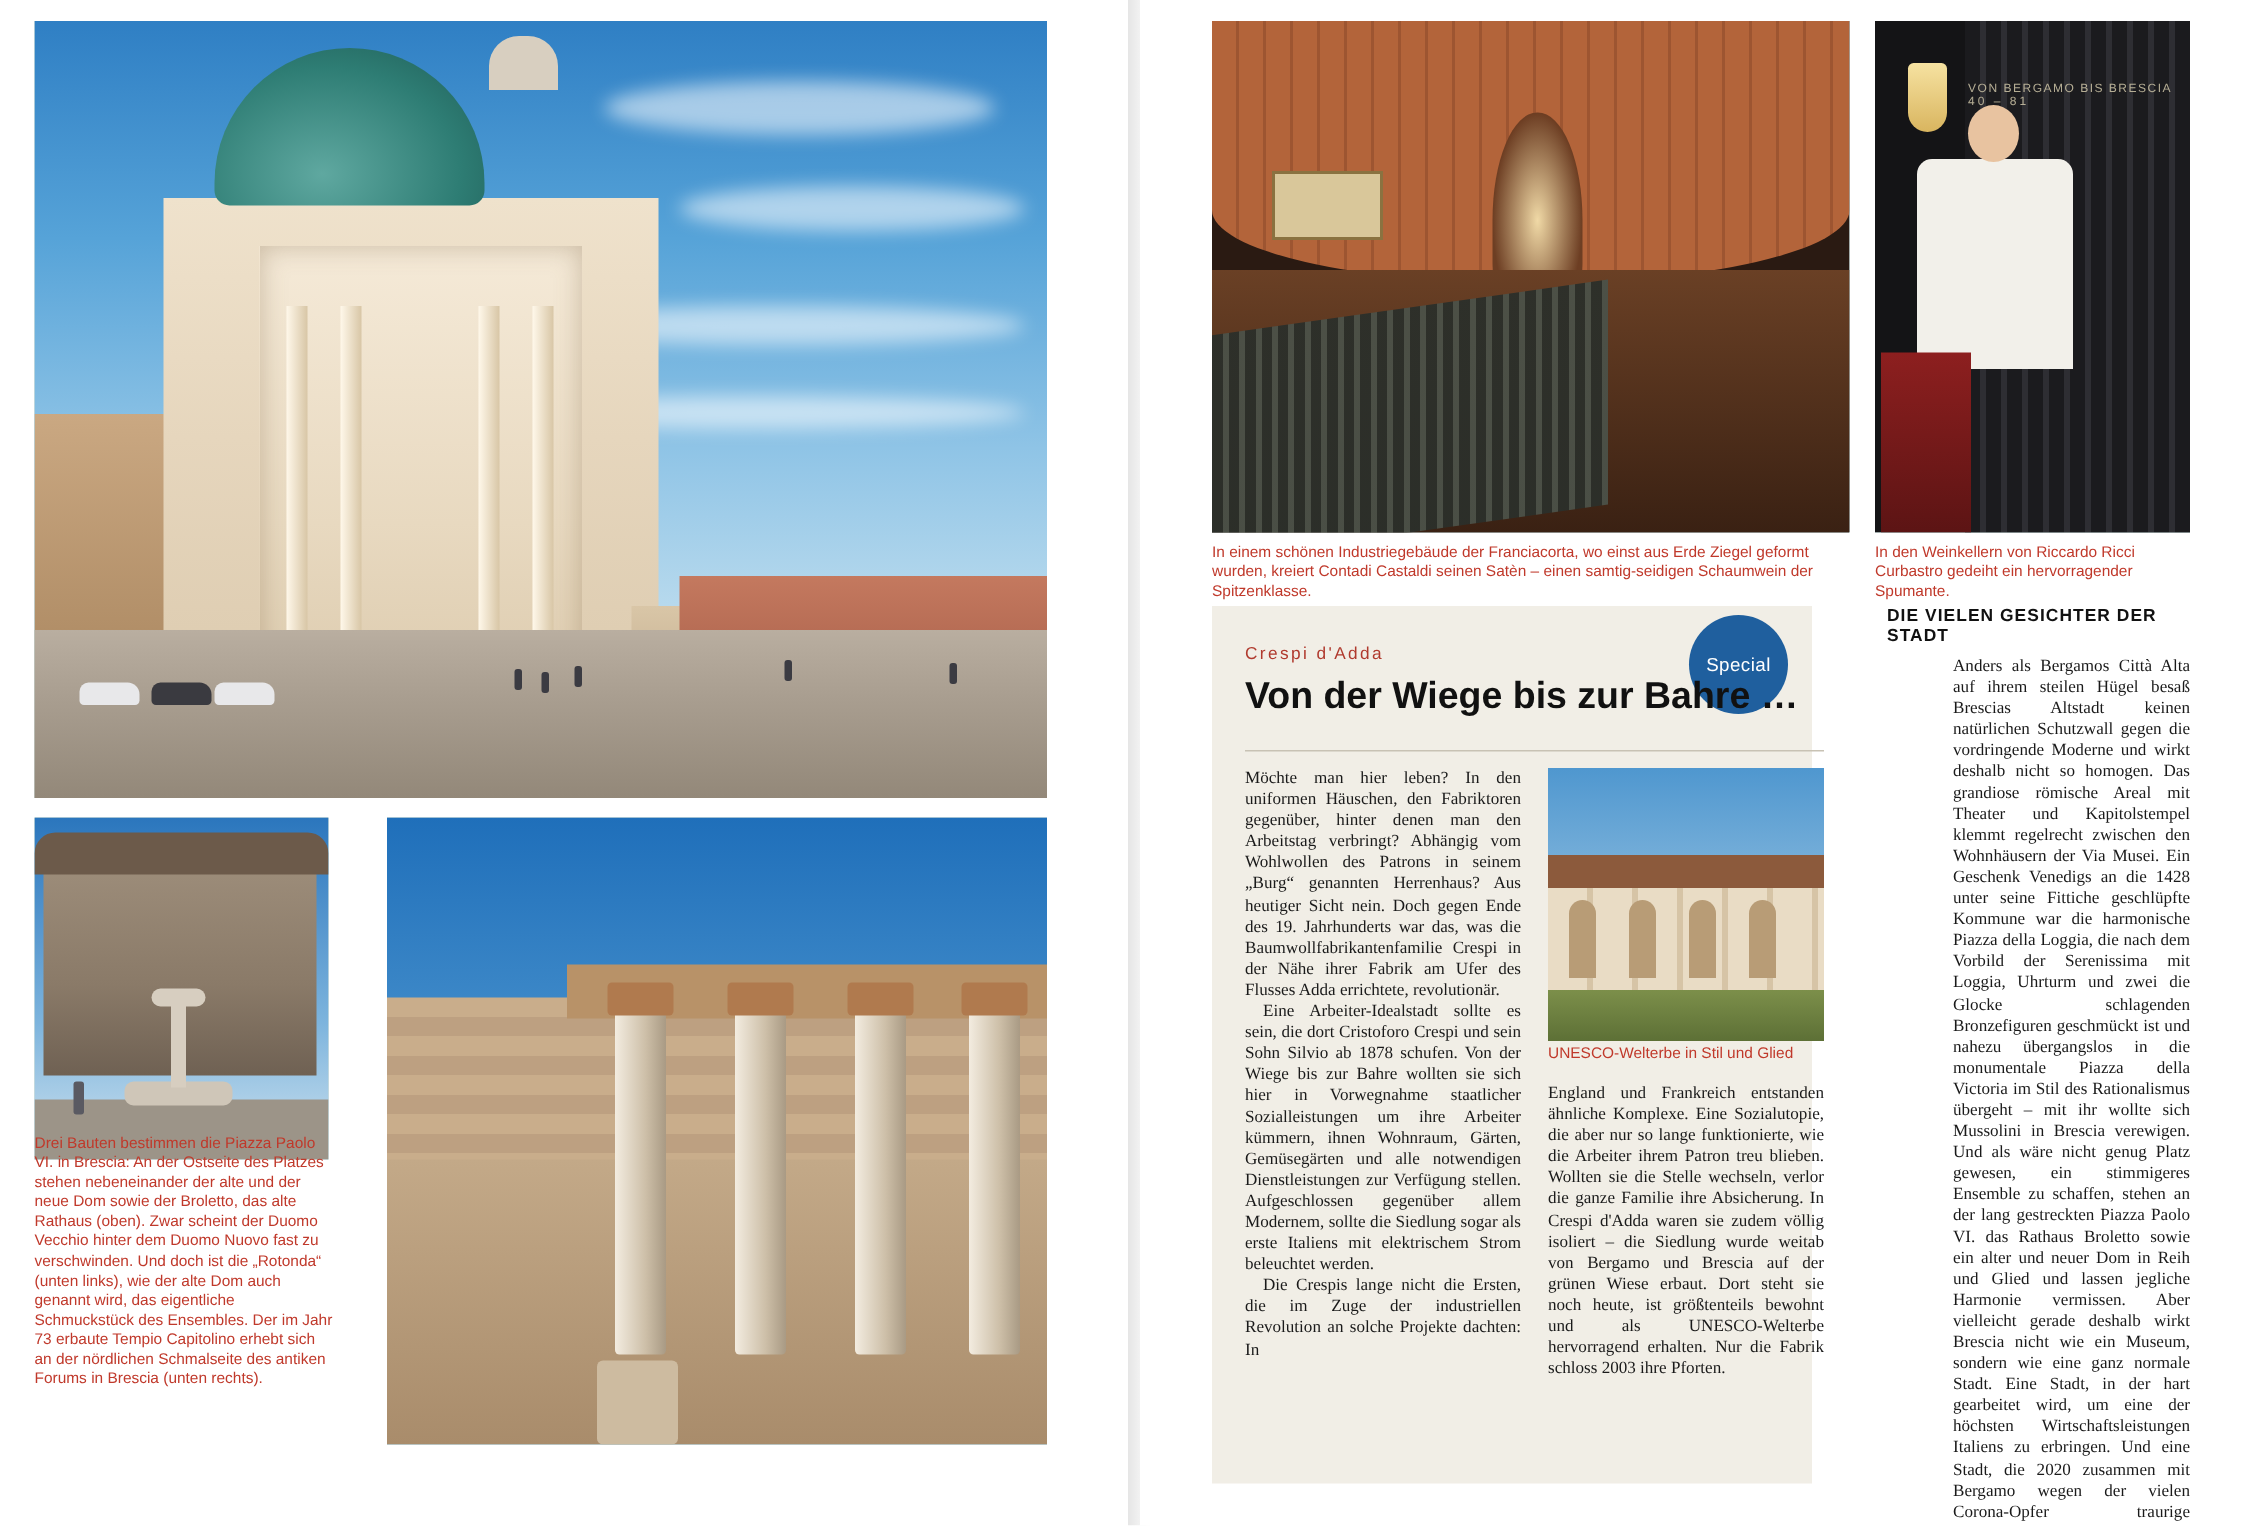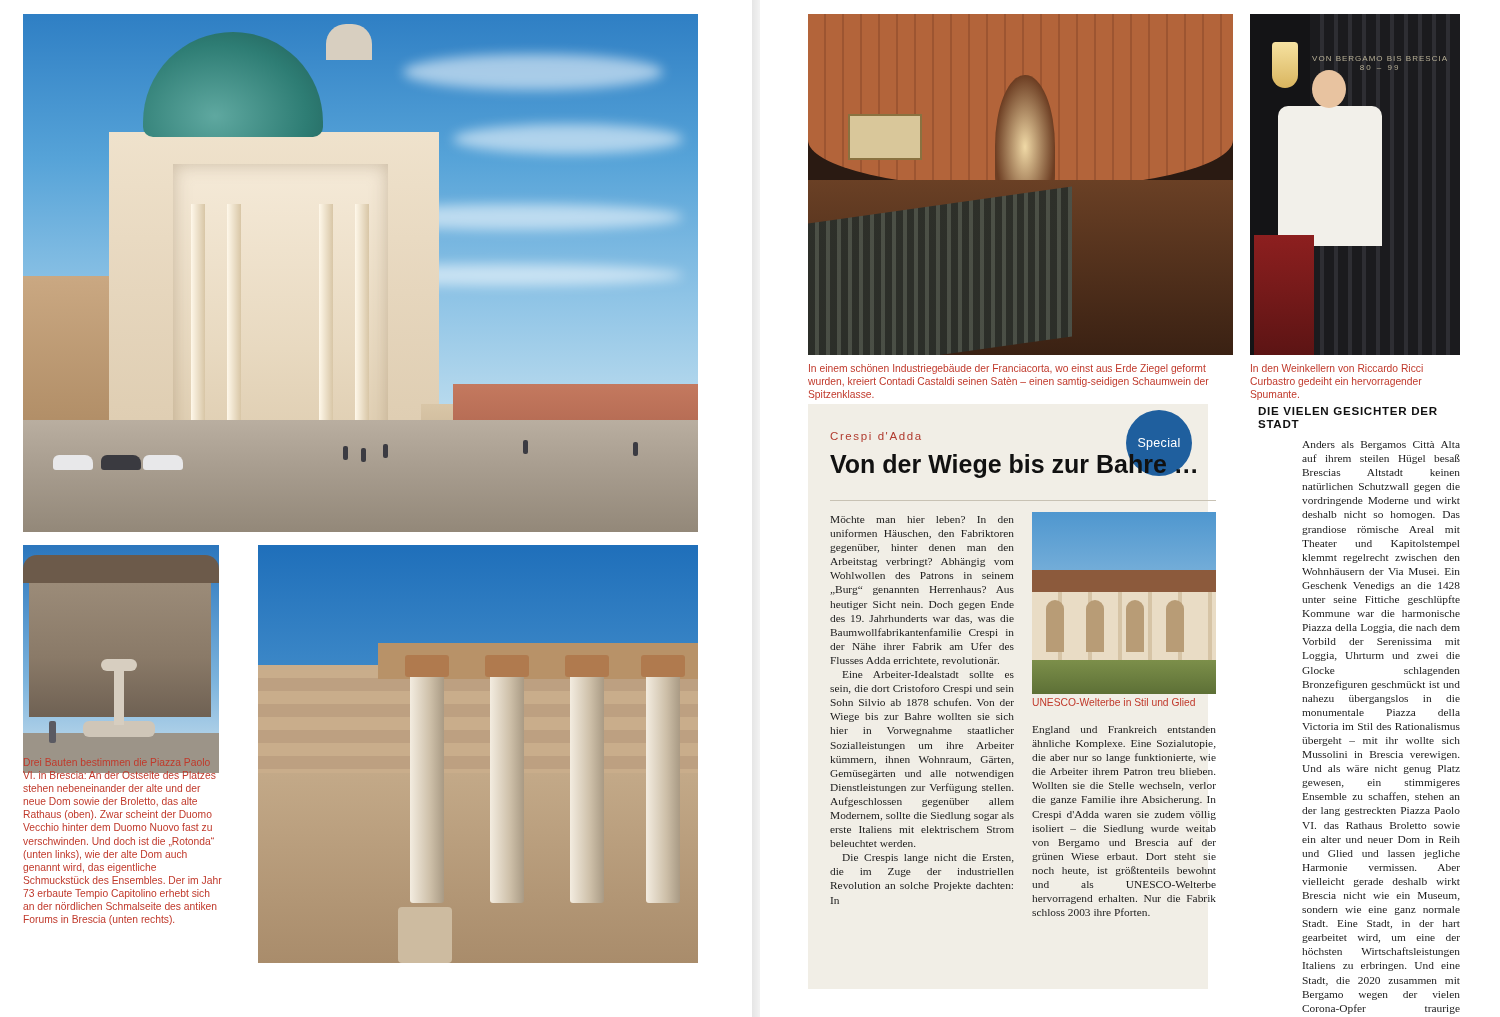--- a/index.html
+++ b/index.html
@@ -100,21 +100,21 @@
   .bottles{position:absolute;left:0;bottom:0;width:62%;height:150px;background:repeating-linear-gradient(90deg,#2b2f2a 0 7px,#4b5148 7px 11px);transform:skewY(-8deg);opacity:.95;}
   .plaque{position:absolute;left:40px;top:100px;width:70px;height:42px;background:#d9c79a;border:2px solid #8a7240;}
 
   #photo-winemaker{left:490px;top:14px;width:210px;height:341px;}
   #photo-winemaker .sky{background:#141416;}
   .rack{position:absolute;left:60px;top:0;width:150px;height:341px;background:repeating-linear-gradient(90deg,#1b1b1e 0 10px,#2e2e33 10px 14px);}
   .man-head{position:absolute;left:62px;top:56px;width:34px;height:38px;background:#e8c3a0;border-radius:50%;}
   .man-body{position:absolute;left:28px;top:92px;width:104px;height:140px;background:#f2f0ea;border-radius:10px 10px 0 0;}
   .glass{position:absolute;left:22px;top:28px;width:26px;height:46px;background:linear-gradient(180deg,#f6e2a1,#d9b55f);border-radius:4px 4px 14px 14px;}
   .redcloth{position:absolute;left:4px;bottom:0;width:60px;height:120px;background:linear-gradient(180deg,#8d1f1f,#5c1414);}
-  .ov-label{position:absolute;right:12px;top:40px;color:#cfc6a8;font-family:"Liberation Sans",sans-serif;font-size:8px;letter-spacing:1px;opacity:.85;text-align:center;}
+  .ov-label{position:absolute;right:12px;top:40px;color:#cfc6a8;font-family:"Liberation Sans",sans-serif;font-size:8px;letter-spacing:1px;opacity:.85;text-align:left;}
 
   .cap-red{color:#c0392b;font-family:"Liberation Sans",sans-serif;font-size:10.3px;line-height:13.2px;position:absolute;}
   #cap-cellar{left:48px;top:362px;width:424px;}
   #cap-winemaker{left:490px;top:362px;width:210px;}
 
   
   .special-box{
     position:absolute;left:48px;top:404px;width:400px;height:585px;
     background:#f1eee6;
   }
@@ -245,21 +245,21 @@
 
     <div class="photo" id="photo-winemaker">
       <div class="sky"></div>
       <div class="rack"></div>
       <div class="man-body"></div>
       <div class="man-head"></div>
       <div class="glass"></div>
       <div class="redcloth"></div>
       <div class="ov-label">
         <div>VON BERGAMO BIS BRESCIA</div>
-        <div style="letter-spacing:2px;">80 – 99</div>
+        <div style="letter-spacing:2px;">40 – 81</div>
       </div>
     </div>
 
     <div class="cap-red" id="cap-cellar">In einem schönen Industriegebäude der Franciacorta, wo einst aus Erde Ziegel geformt wurden, kreiert Contadi Castaldi seinen Satèn – einen samtig-seidigen Schaumwein der Spitzenklasse.</div>
     <div class="cap-red" id="cap-winemaker">In den Weinkellern von Riccardo Ricci Curbastro gedeiht ein hervorragender Spumante.</div>
 
     <div class="special-box">
       <div class="kicker">Crespi d'Adda</div>
       <div class="special-badge">Special</div>
       <div class="headline">Von der Wiege bis zur Bahre …</div>

